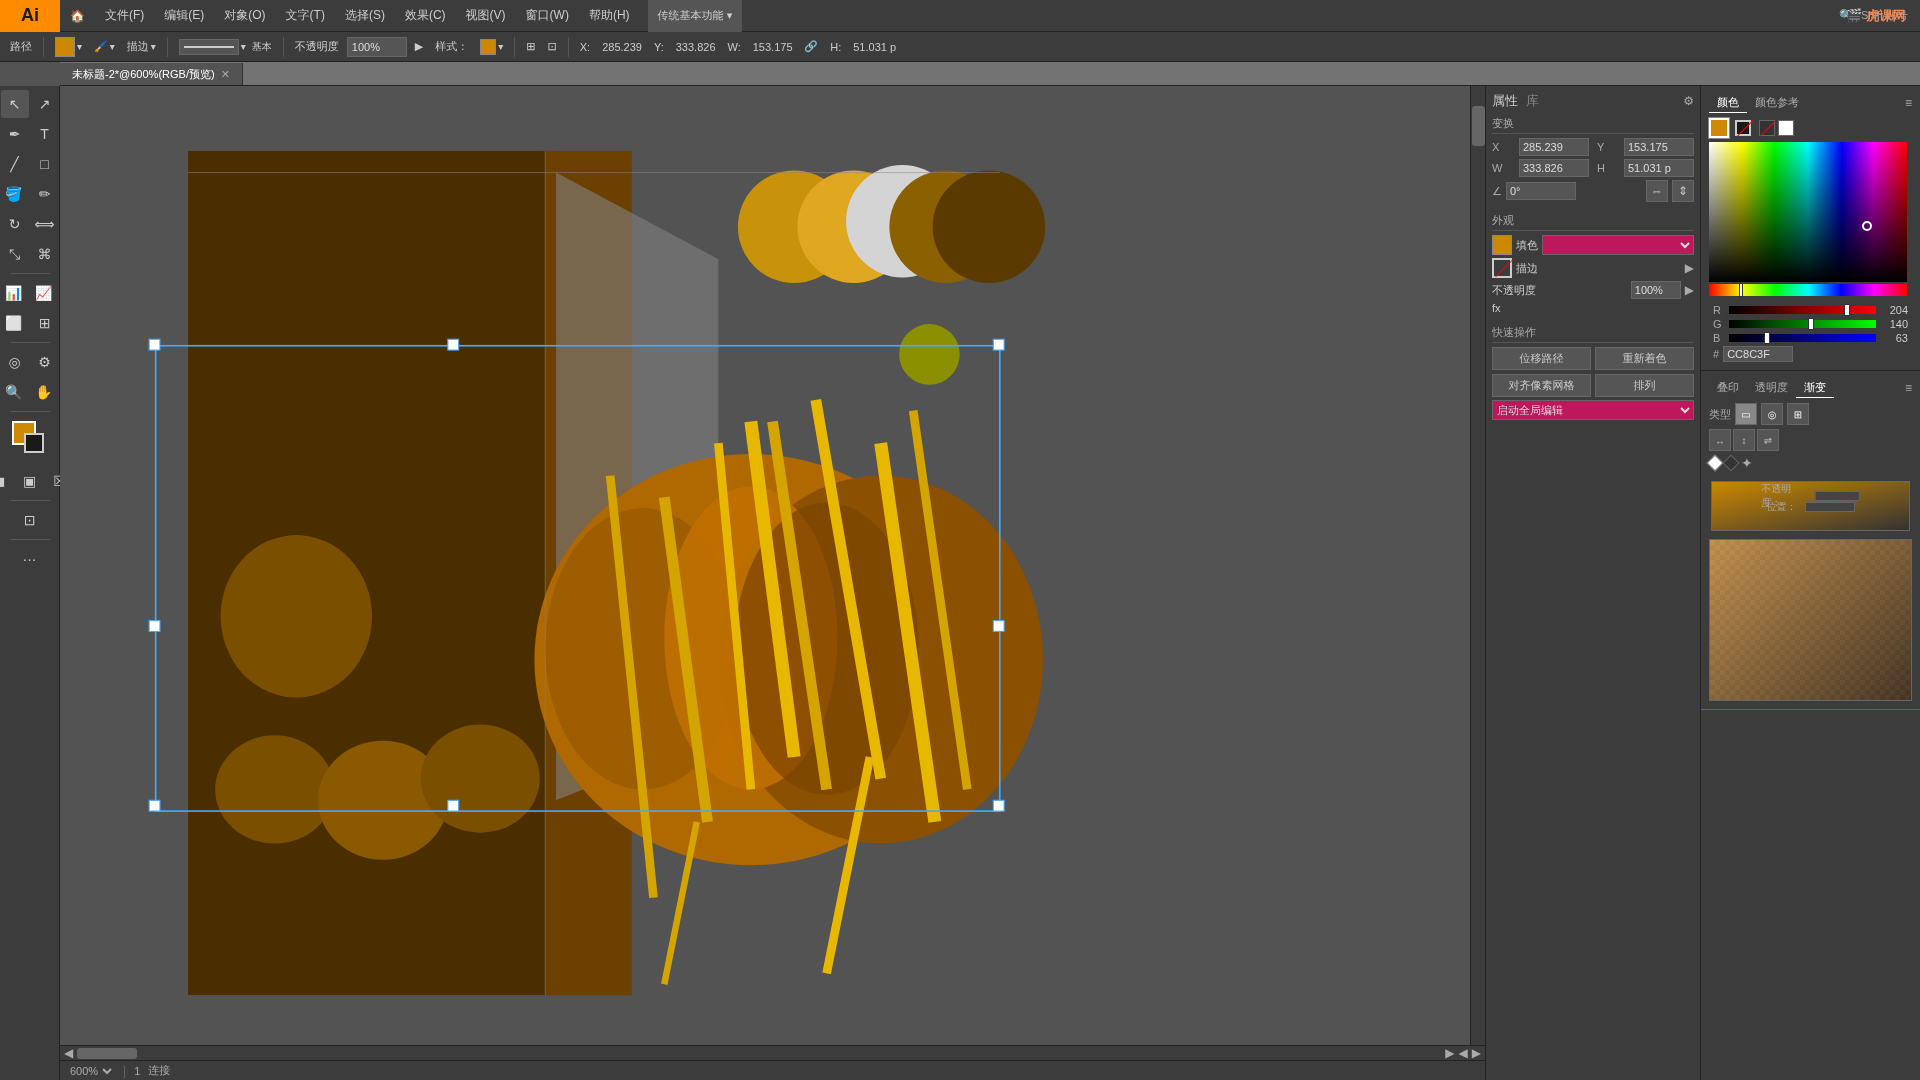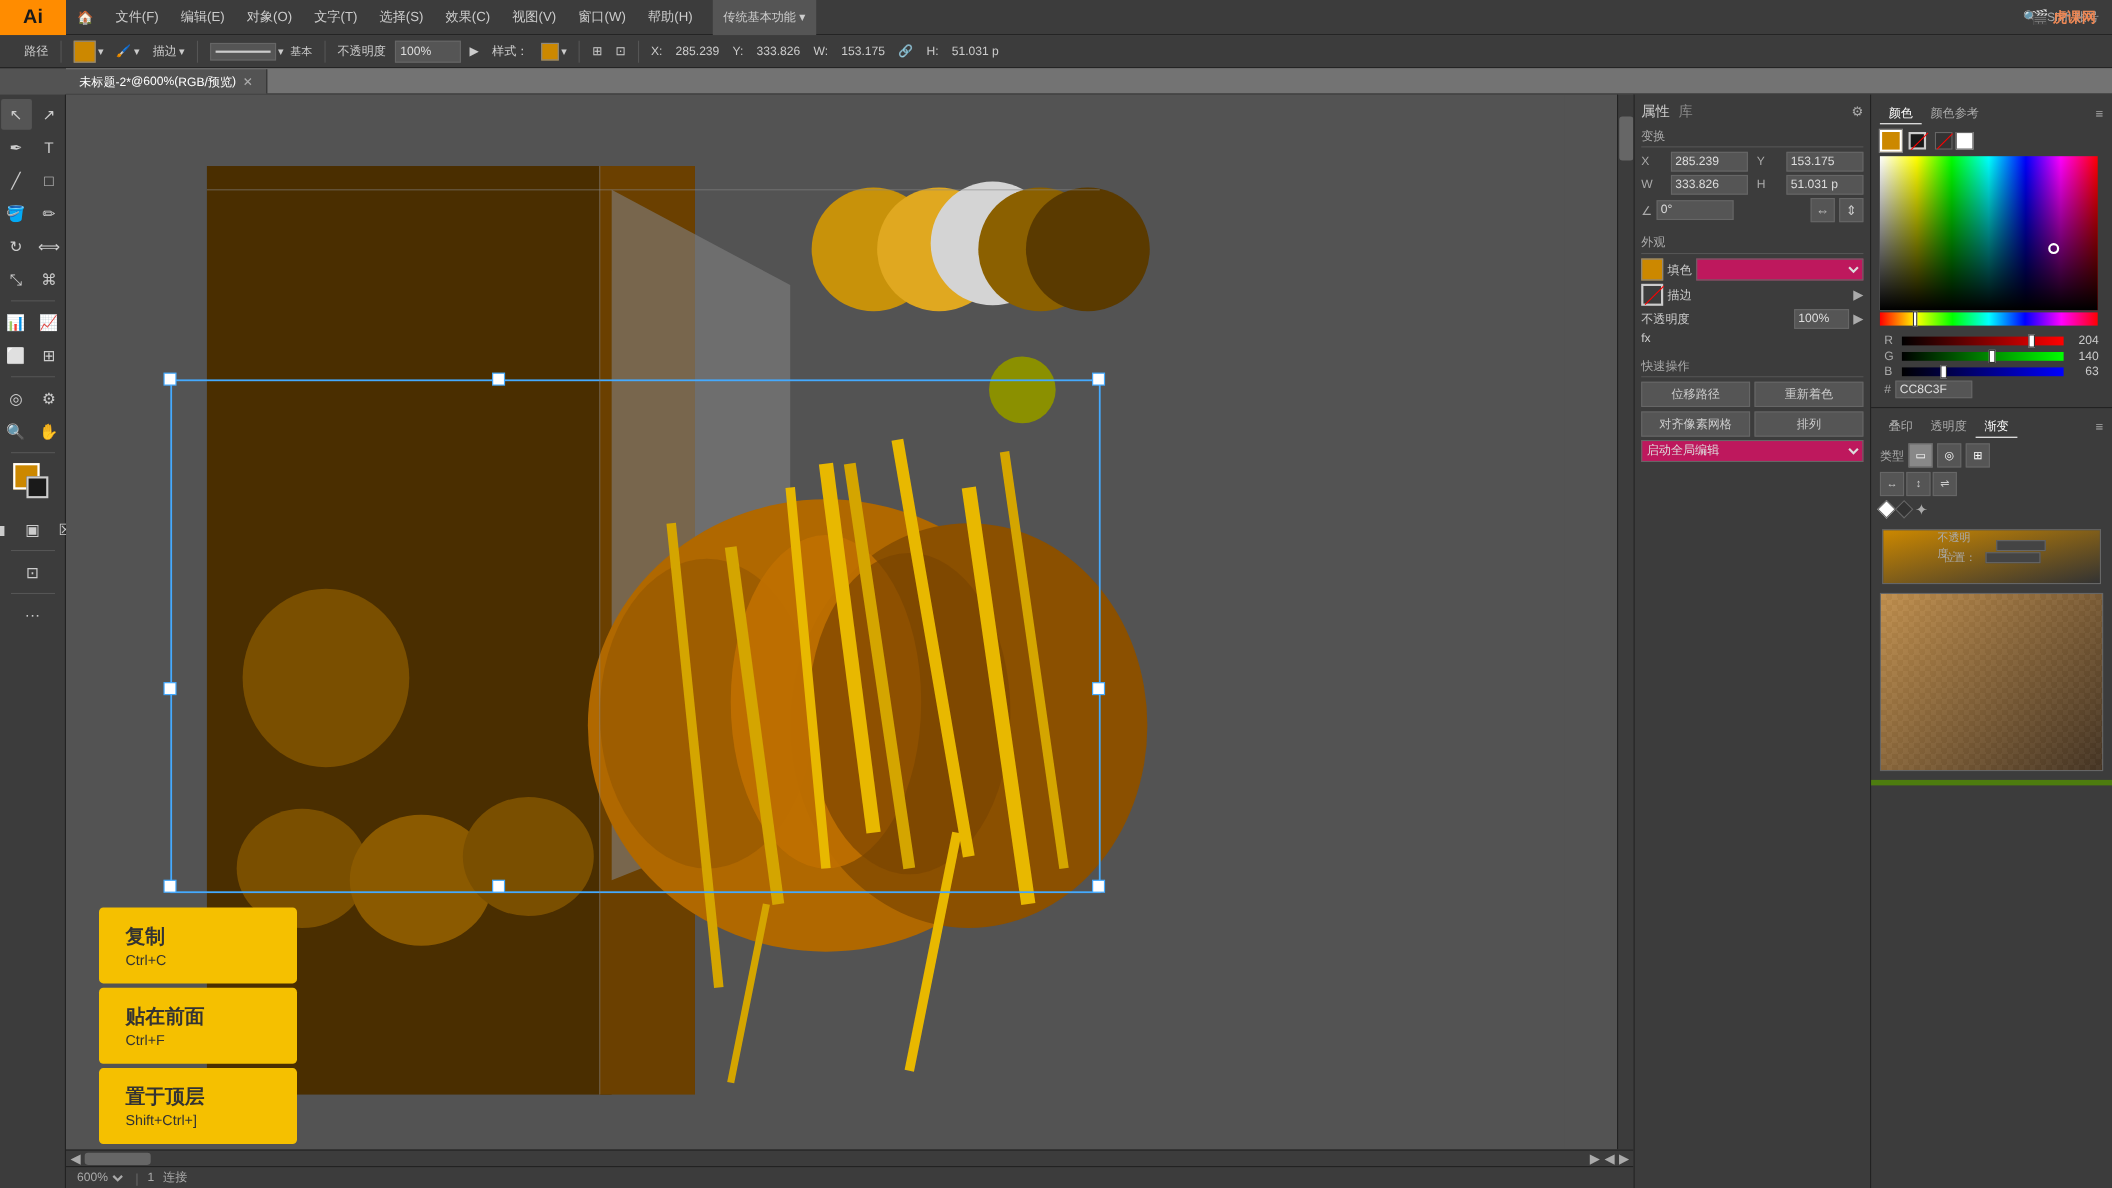--- a/index.html
+++ b/index.html
@@ -21,21 +21,21 @@
     }
     #top-right {
       margin-left: auto; display: flex; align-items: center; gap: 8px; padding-right: 12px;
     }
     .top-right-text { color: #aaa; font-size: 11px; }
 
     
     #toolbar {
       position: absolute; top: 32px; left: 0; width: 1920px; height: 30px;
       background: #3c3c3c; display: flex; align-items: center; gap: 4px;
-      border-bottom: 1px solid #222; padding: 0 18px;
+      border-bottom: 1px solid #222; padding: 0 6px;
     }
     .tb-item {
       display: flex; align-items: center; padding: 0 4px; color: #ccc; font-size: 11px; gap: 2px; cursor: pointer;
     }
     .tb-separator { width: 1px; height: 20px; background: #555; margin: 0 3px; }
     .tb-input {
       height: 20px; background: #555; border: 1px solid #666; color: #ddd; font-size: 11px;
       padding: 0 4px; width: 60px;
     }
     .tb-color-box { width: 20px; height: 20px; border: 1px solid #888; }
@@ -144,21 +144,21 @@
     .rgb-thumb {
       position: absolute; top: -2px; height: 12px; width: 6px; background: #fff; border: 1px solid #333;
     }
     .rgb-val { width: 28px; color: #ccc; font-size: 11px; text-align: right; }
     .hex-row {
       display: flex; align-items: center; gap: 4px; margin: 2px 0;
     }
     .hex-label { color: #aaa; font-size: 11px; }
 
     
-    #transparency-panel { border-bottom: 5px solid #4d7c0f; padding: 4px; }
+    #transparency-panel { border-bottom: 1px solid #4d7c0f; padding: 4px; }
     .panel-tabs { display: flex; gap: 0; }
     .panel-tab {
       padding: 2px 8px; font-size: 11px; color: #aaa; cursor: pointer; border-bottom: 1px solid transparent;
     }
     .panel-tab.active { color: #fff; border-bottom: 1px solid #fff; }
 
     
     #props-panel {
       position: absolute; top: 86px; right: 220px; width: 215px; height: calc(1080px - 86px);
       background: #3c3c3c; border-left: 1px solid #222;
@@ -413,34 +413,20 @@
     <rect x="24" y="494" width="10" height="10" fill="#fff" stroke="#44aaff" stroke-width="1"></rect>
     <rect x="804" y="494" width="10" height="10" fill="#fff" stroke="#44aaff" stroke-width="1"></rect>
     <rect x="24" y="660" width="10" height="10" fill="#fff" stroke="#44aaff" stroke-width="1"></rect>
     <rect x="300" y="660" width="10" height="10" fill="#fff" stroke="#44aaff" stroke-width="1"></rect>
     <rect x="804" y="660" width="10" height="10" fill="#fff" stroke="#44aaff" stroke-width="1"></rect>
 
     <line x1="390" y1="60" x2="390" y2="840" stroke="#888" stroke-width="0.5"></line>
     <line x1="60" y1="80" x2="810" y2="80" stroke="#888" stroke-width="0.5"></line>
   </svg>
 
-  <div id="context-menu">
-    <div class="ctx-item">
-      <span class="ctx-main">复制</span>
-      <span class="ctx-shortcut">Ctrl+C</span>
-    </div>
-    <div class="ctx-item">
-      <span class="ctx-main">贴在前面</span>
-      <span class="ctx-shortcut">Ctrl+F</span>
-    </div>
-    <div class="ctx-item">
-      <span class="ctx-main">置于顶层</span>
-      <span class="ctx-shortcut">Shift+Ctrl+]</span>
-    </div>
-  </div>
 </div>
 
 <div id="v-scrollbar">
   <div class="scroll-thumb" style="height:40px; margin-top:20px; width:13px; margin-left:1px;"></div>
 </div>
 
 <div id="h-scrollbar" style="display:flex; align-items:center; padding: 0 4px; gap:4px;">
   <div style="color:#aaa; cursor:pointer;">◀</div>
   <div class="scroll-thumb" style="width:60px; height:11px; margin: 2px 0; flex:0 0 60px;"></div>
   <div style="color:#aaa; cursor:pointer; margin-left:auto;">▶</div>

